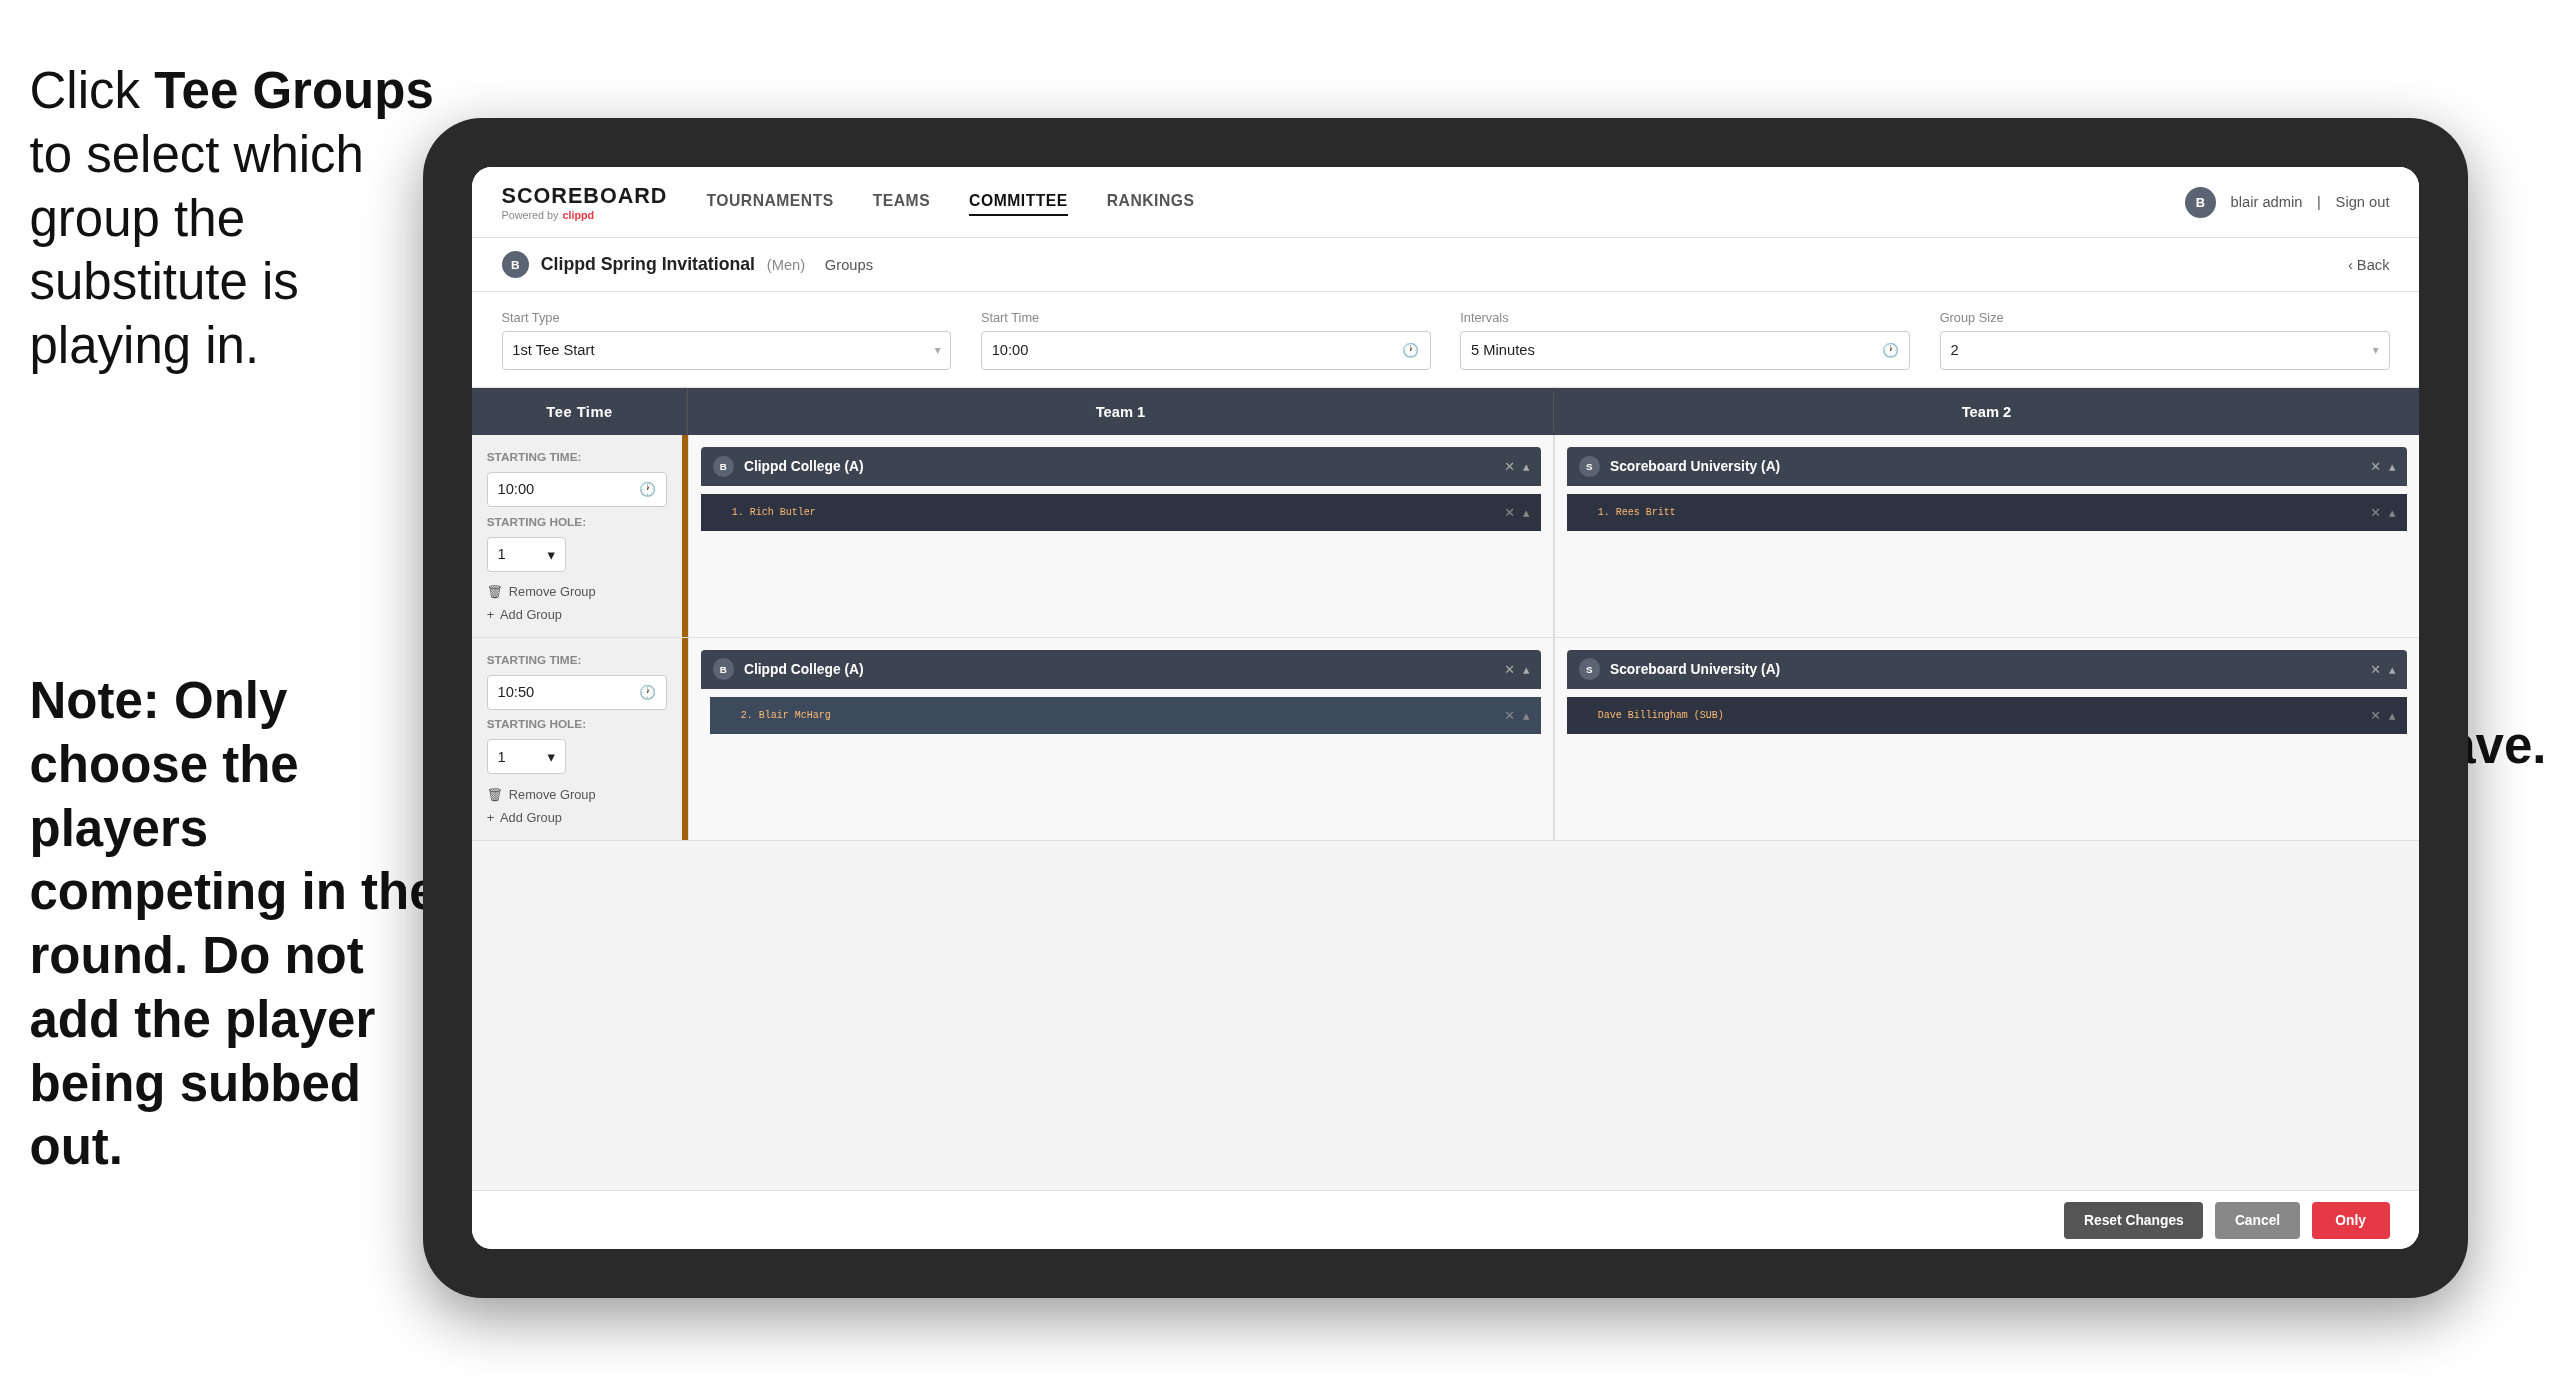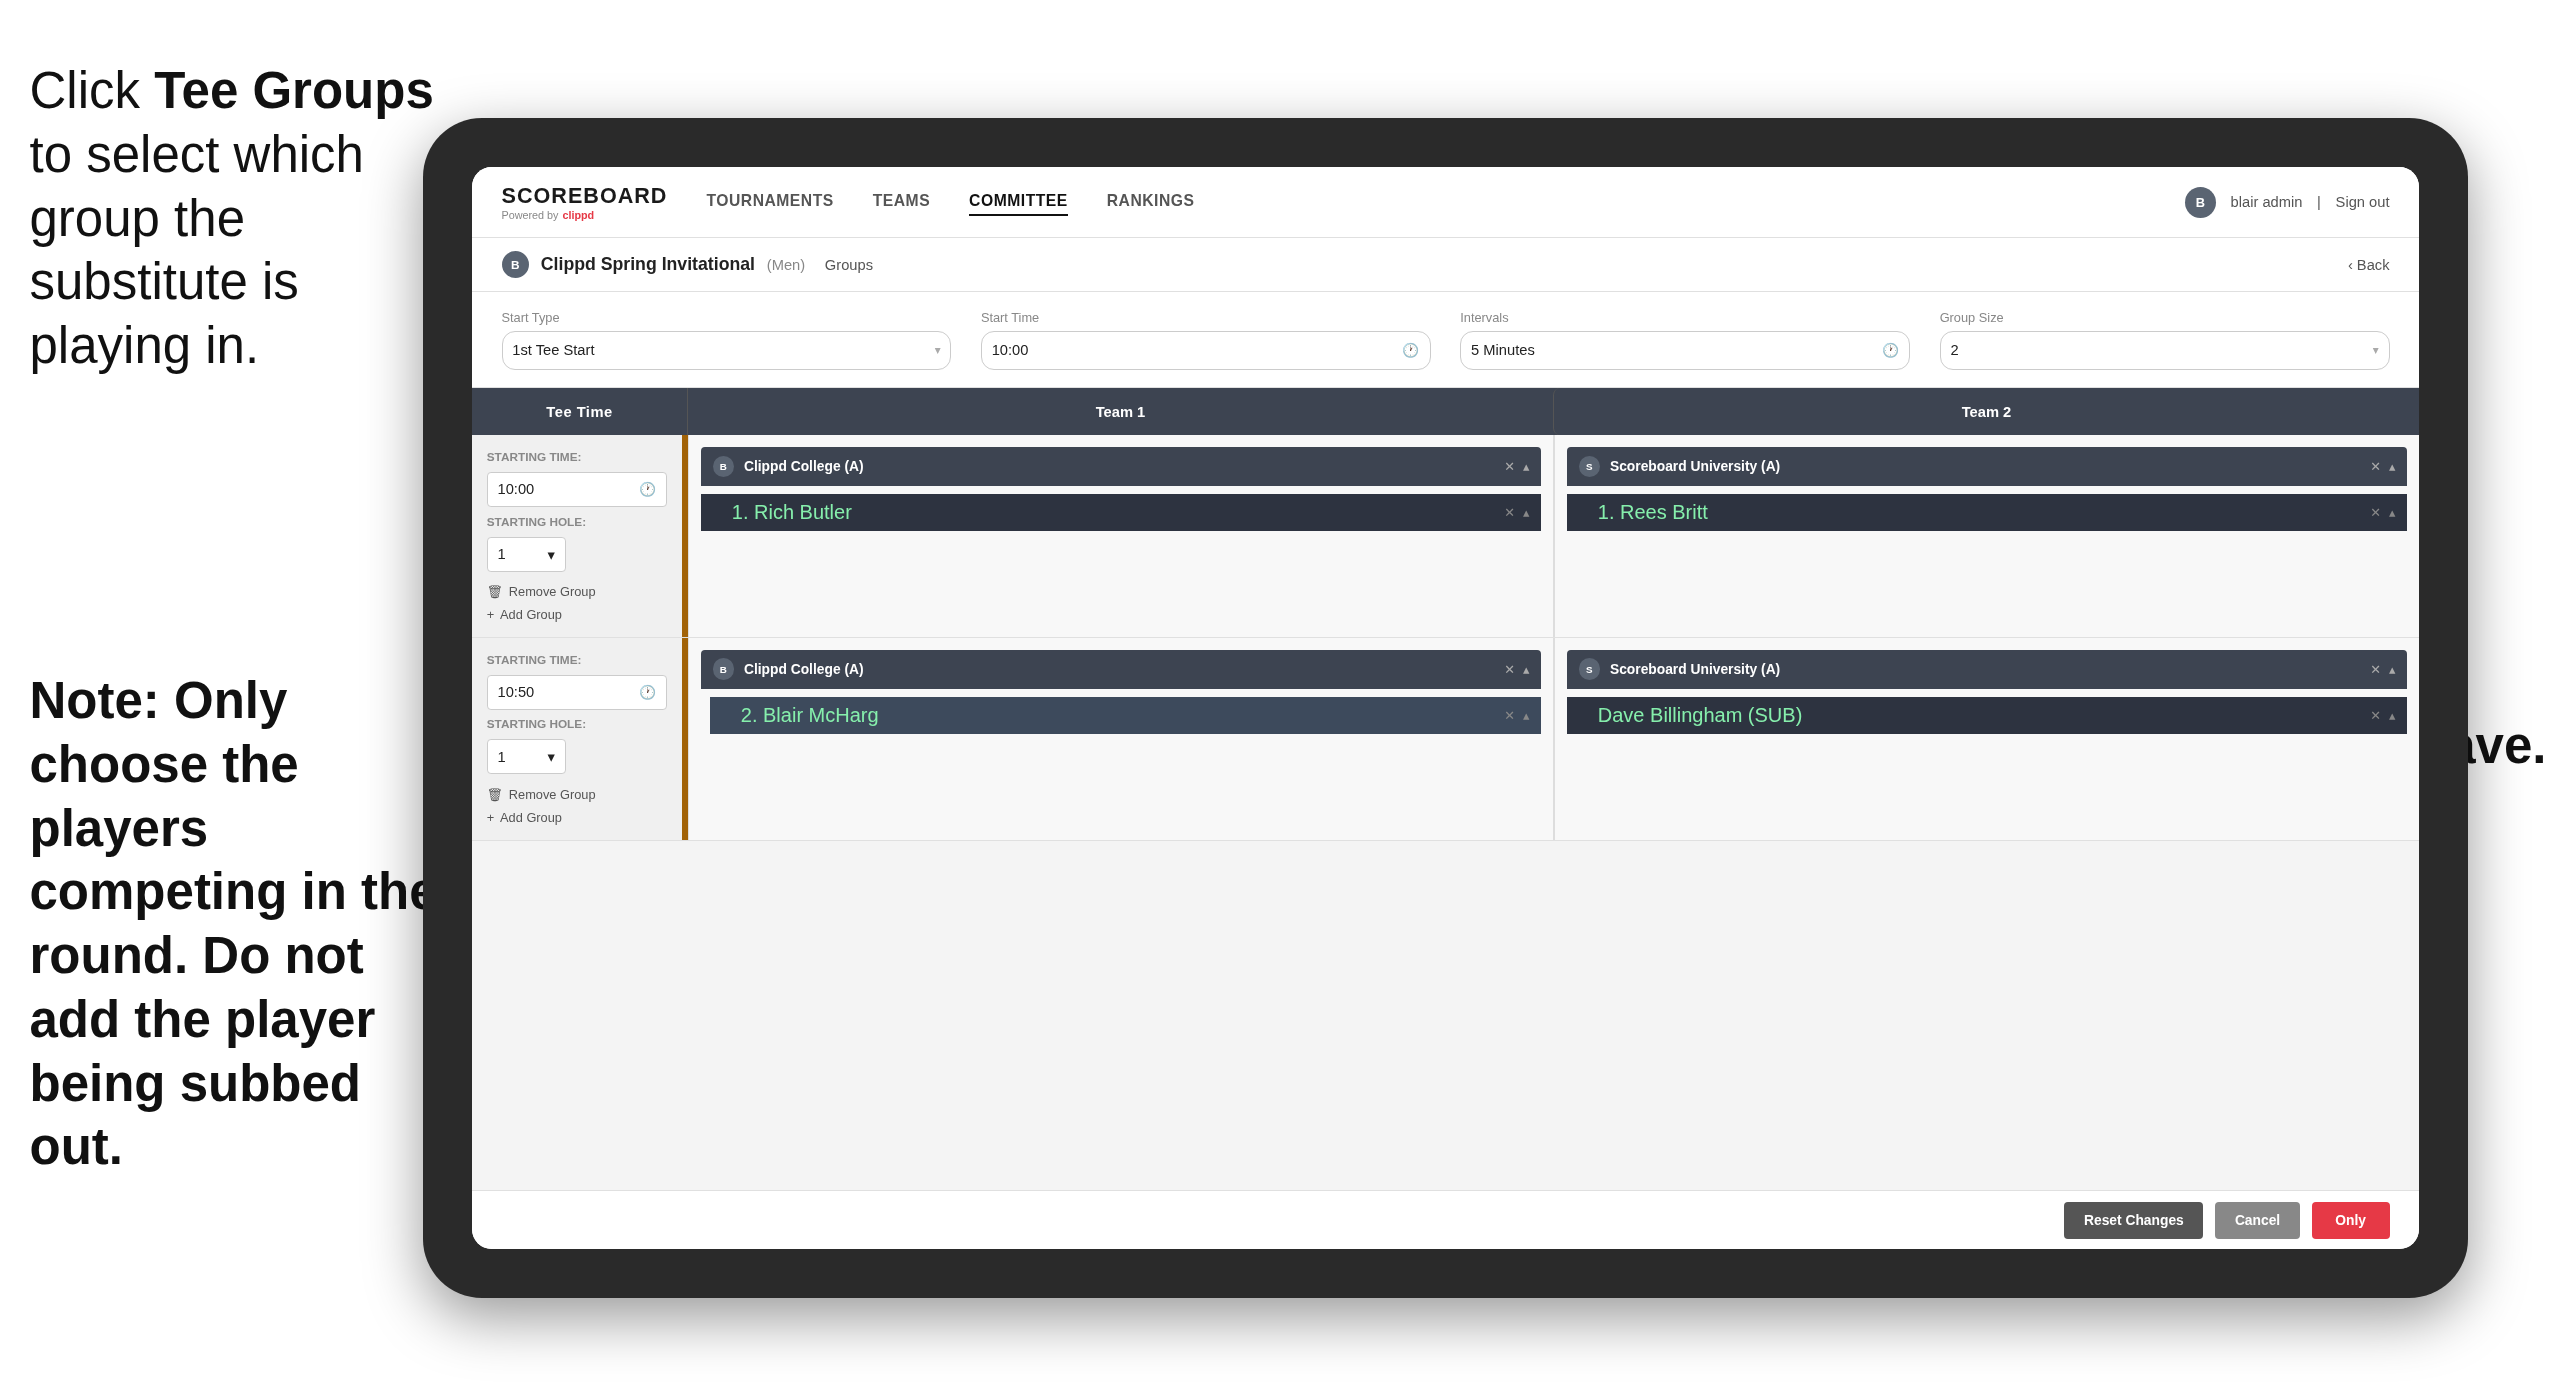--- a/index.html
+++ b/index.html
@@ -234,21 +234,21 @@
 
     .setting-label {
       font-size: 12.8px;
       color: #888;
       font-weight: 500;
     }
 
     .setting-input {
       height: 39px;
       border: 1px solid #ccc;
-      border-radius: 13px;
+      border-radius: 4px;
       background: #fff;
       padding: 0 9.8px;
       font-size: 14.7px;
       color: #222;
       display: flex;
       align-items: center;
       justify-content: space-between;
     }
 
     .setting-input .chevron {
@@ -432,23 +432,24 @@
       padding: 0 11.8px 0 31px;
       border-radius: 0;
     }
 
     .player-row.highlighted {
       background: #3d4a5c;
       margin-left: 9px;
     }
 
     .player-name {
-      color: #86efac;
-      font-size: 20px;
+      color: #fdba74;
+      font-size: 10px;
       flex: 1;
+      font-family: Liberation Mono, monospace;
     }
 
     .player-controls {
       display: flex;
       align-items: center;
       gap: 7.9px;
       color: #888;
       font-size: 12.8px;
     }
 

